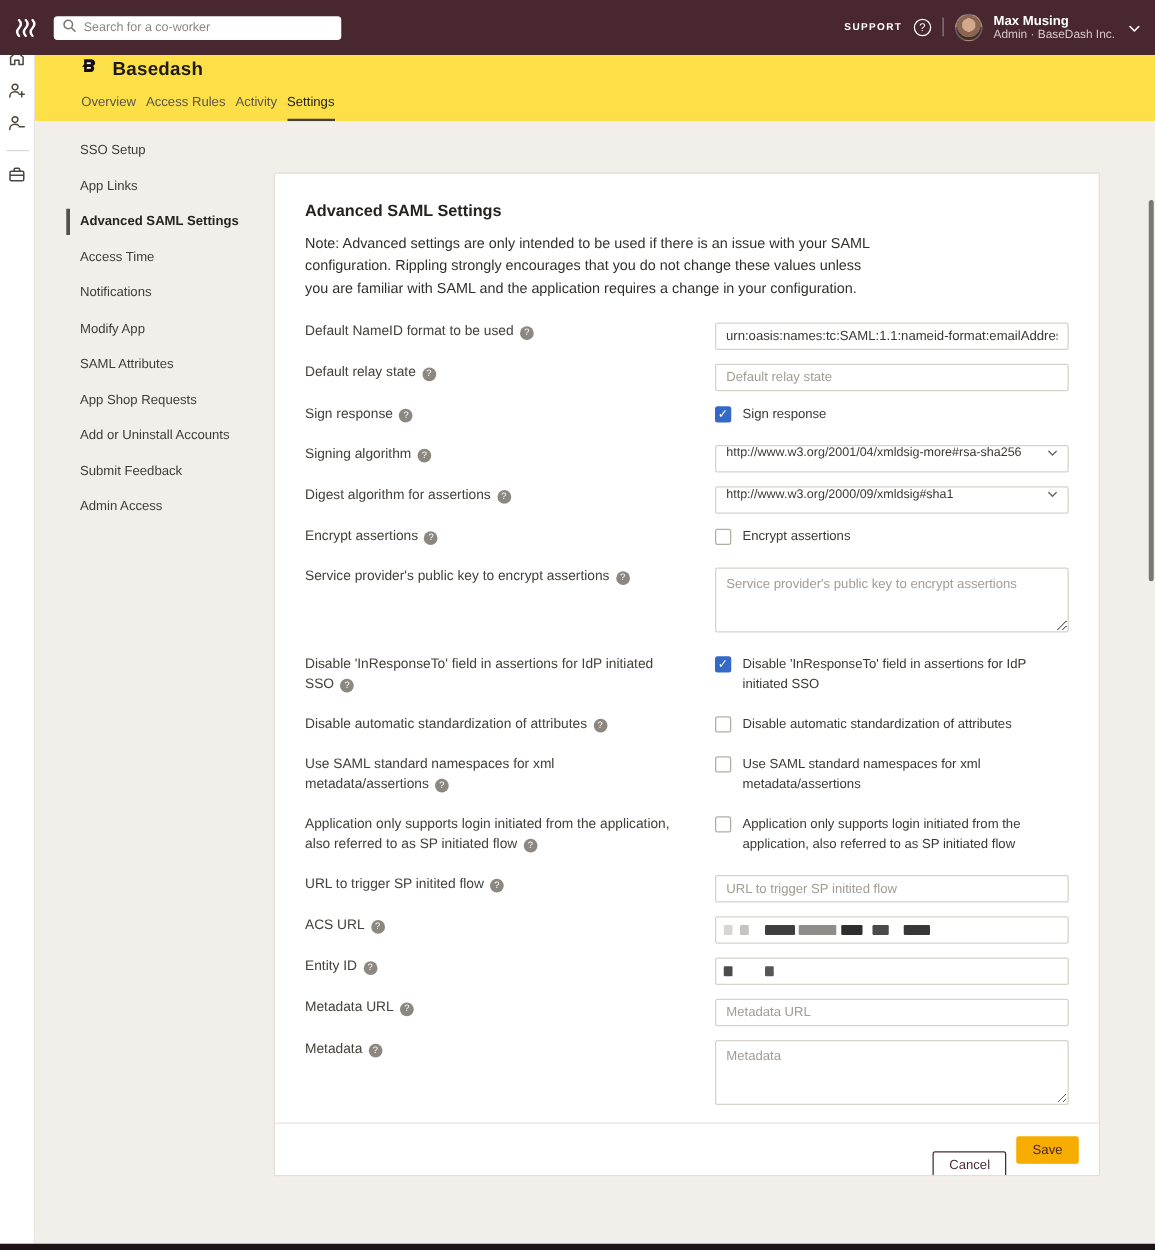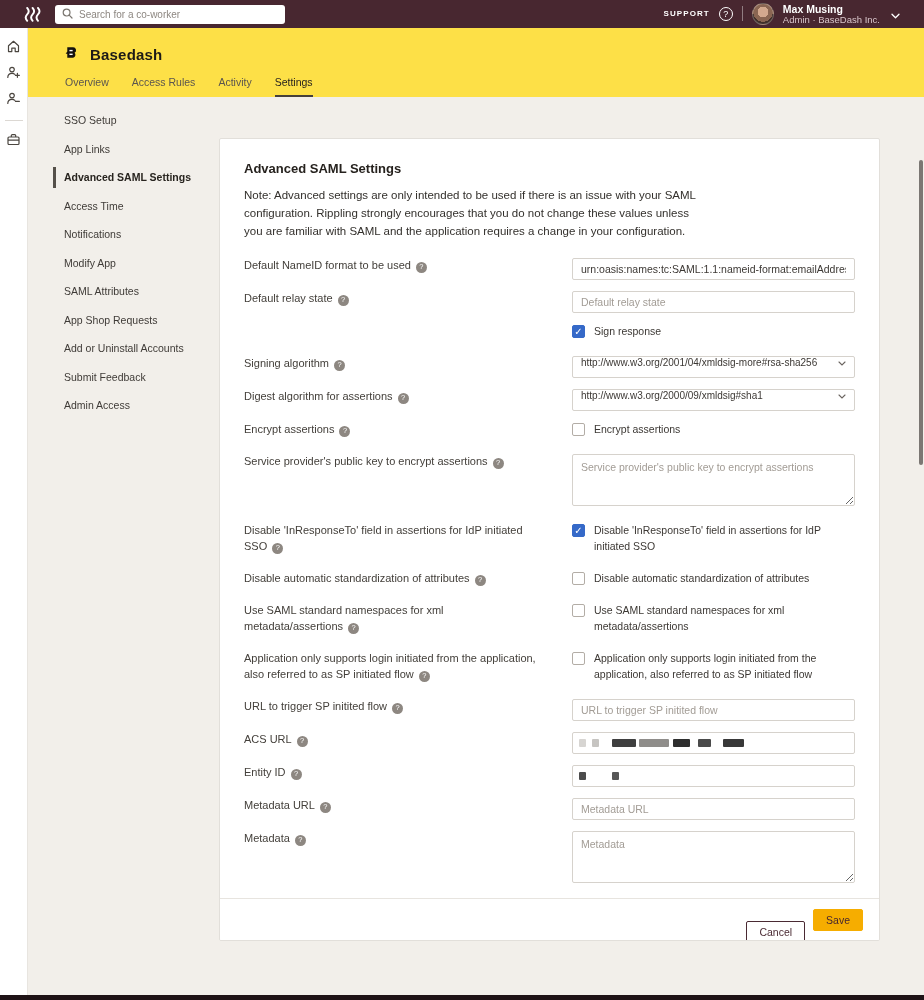--- a/index.html
+++ b/index.html
@@ -1,21 +1,21 @@
 <!DOCTYPE html>
 <html><head>
 <meta charset="utf-8">
 <style>
   * { box-sizing: border-box; margin: 0; padding: 0; }
   html,body { width: 924px; height: 1000px; font-family: "Liberation Sans", sans-serif; }
   body { position: relative; background: #f2efea; overflow: hidden; color: #3c3834; }
 
   
-  .topbar { position: absolute; top:0; left:0; width:924px; height:28px; background:#482730;
-            display:flex; align-items:center; padding:0 24px; z-index:30; }
+  .topbar { position: absolute; top:0; left:0; width:924px; height:44px; background:#482730;
+            display:flex; align-items:center; padding:0 12px; z-index:30; }
   .rlogo { margin-right:12px; display:flex; align-items:center; }
   .searchbox { width:230px; height:19px; background:#fff; border-radius:3px; display:flex;
                align-items:center; padding:0 7px; gap:6px; }
   .searchbox input { border:none; outline:none; font-size:10px; color:#3c3834; width:100%;
                      font-family:"Liberation Sans", sans-serif; background:transparent; }
   .searchbox input::placeholder { color:#8d8781; }
   .tb-right { margin-left:auto; display:flex; align-items:center; gap:9px; }
   .support { color:#fff; font-size:8px; font-weight:bold; letter-spacing:1.1px; cursor:pointer; }
   .helpcircle { width:14px; height:14px; border:1px solid #fff; border-radius:50%; color:#fff;
                 font-size:9px; display:flex; align-items:center; justify-content:center; cursor:pointer; }
@@ -33,21 +33,21 @@
               border-right:1px solid #e8e5e0; display:flex; flex-direction:column; align-items:center;
               padding-top:10px; z-index:20; }
   .railicon { width:16px; height:16px; margin-bottom:10px; display:flex; align-items:center;
               justify-content:center; cursor:pointer; }
   .raildivider { width:18px; height:1px; background:#dcd8d3; margin:4px 0 10px; }
 
   
   .appheader { position:absolute; top:28px; left:28px; right:0; height:69px; background:#fde047; }
   .apptitle-row { position:absolute; top:17px; left:36px; display:flex; align-items:center; gap:11px; }
   .apptitle { font-size:15px; font-weight:bold; color:#1d1a17; letter-spacing:.2px; }
-  .tabs { position:absolute; bottom:0; left:37px; display:flex; gap:23px; }
+  .tabs { position:absolute; bottom:0; left:37px; display:flex; gap:8px; }
   .tab { font-size:10.5px; color:#5a554f; padding-bottom:7px; border-bottom:2px solid transparent; cursor:pointer; }
   .tab.active { color:#26221e; border-bottom-color:#45403b; }
 
   
   .content { position:absolute; top:97px; left:28px; right:0; bottom:5px; background:#f2efea; }
 
   .sidenav { position:absolute; top:13px; left:25px; width:175px; list-style:none; }
   .sidenav li { font-size:10.5px; color:#3f3b37; line-height:13px; padding:4px 0 4px 8px;
                 border-left:3px solid transparent; margin-bottom:7.5px; cursor:pointer; white-space:nowrap; }
   .sidenav li.active { font-weight:bold; color:#28241f; border-left-color:#55504a; }
@@ -215,20 +215,23 @@
     </div>
 
     <div class="row">
       <div class="flabel">
         <span>Default relay state</span><span class="info">?</span>
       </div>
       <div class="fctl"><input class="tinput" placeholder="Default relay state" style=""></div>
     </div>
 
     <div class="row cbrow">
+      <div class="flabel">
+        <span>Sign response</span><span class="info">?</span>
+      </div>
       <div class="fctl">
           <div class="cbwrap">
         <span class="cb checked"></span>
         <span class="cblabel">Sign response</span>
       </div>
         </div>
     </div>
 
     <div class="row">
       <div class="flabel">

